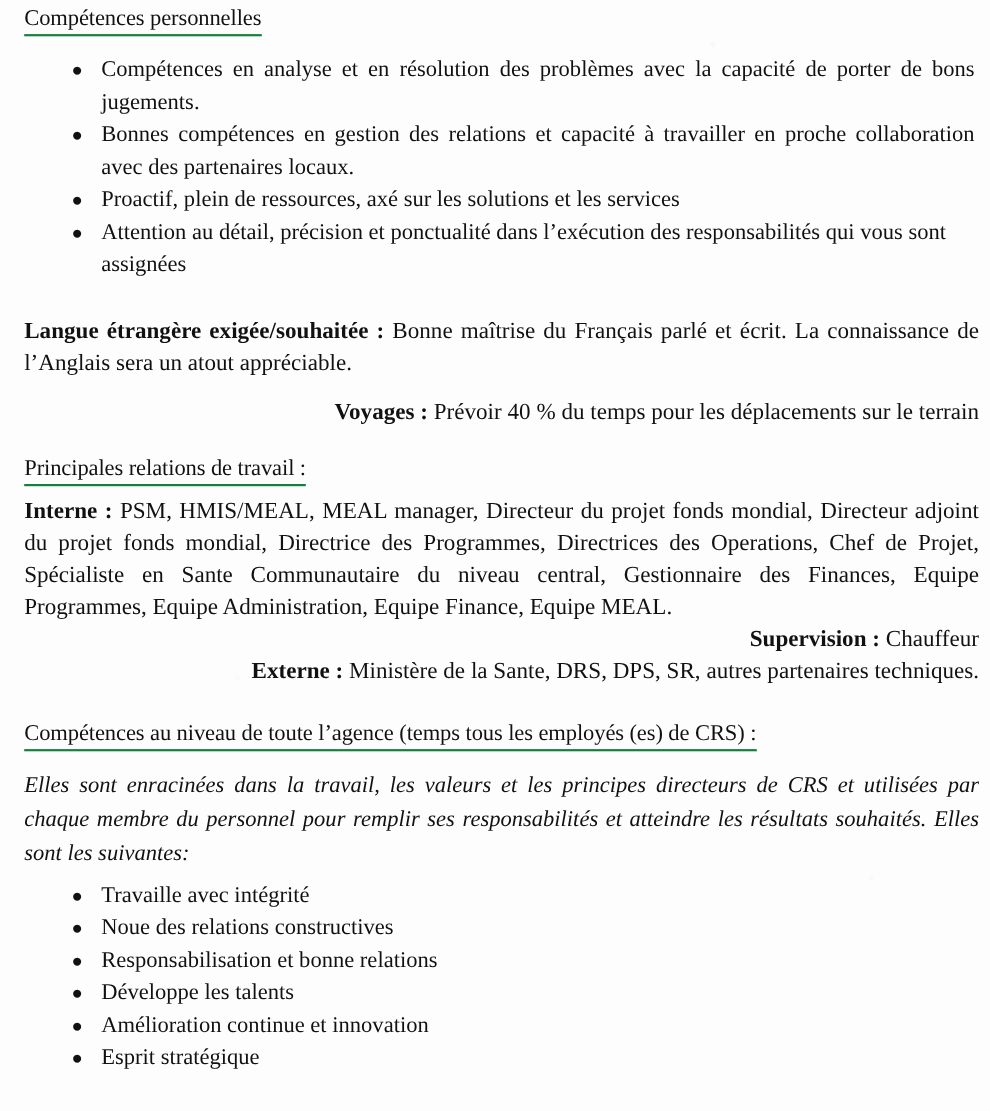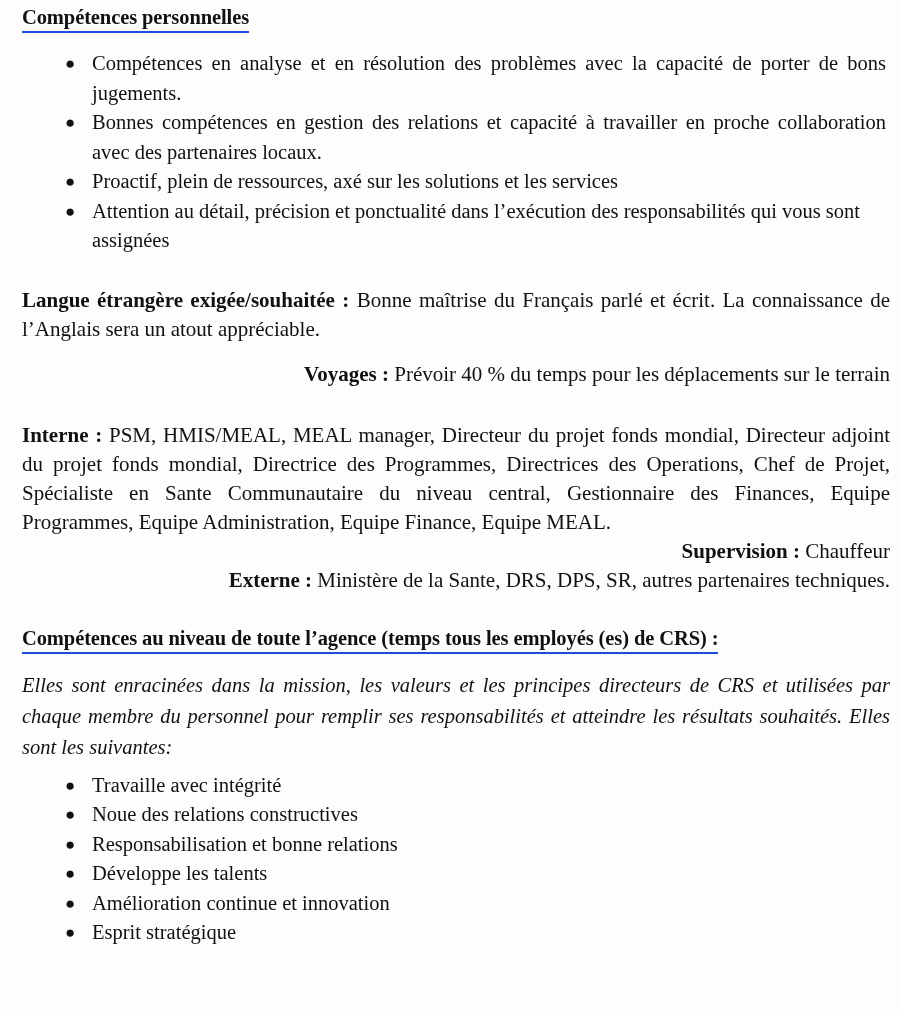--- a/index.html
+++ b/index.html
@@ -38,27 +38,27 @@
   }
 
   .content {
     position: relative;
     padding: 4px 10px 0 22px;
   }
 
   
   h2.section-heading {
     font-size: 20.5px;
-    font-weight: bold;
+    font-weight: normal;
     line-height: 26px;
     margin: 0;
     padding: 0;
     letter-spacing: -0.1px;
     display: inline-block;
-    border-bottom: 2px solid #1d4ed8;
+    border-bottom: 2px solid #15803d;
     padding-bottom: 1px;
   }
   .heading-row { margin: 0; padding: 0; }
 
   
   ul.bullets {
     list-style: none;
     margin: 0;
     padding: 0;
   }
@@ -145,20 +145,23 @@
 
     <div class="gap-md"></div>
 
     <p class="para left">
       <span class="lead">Voyages :</span>
       <span>Prévoir 40 % du temps pour les déplacements sur le terrain</span>
     </p>
 
     <div class="gap-lg"></div>
 
+    <div class="heading-row">
+      <h2 class="section-heading">Principales relations de travail :</h2>
+    </div>
 
     <div class="gap-sm"></div>
 
     <p class="para">
       <span class="lead">Interne :</span>
       <span>PSM, HMIS/MEAL, MEAL manager, Directeur du projet fonds mondial, Directeur adjoint du projet fonds mondial, Directrice des Programmes, Directrices des Operations, Chef de Projet, Spécialiste en Sante Communautaire du niveau central, Gestionnaire des Finances, Equipe Programmes, Equipe Administration, Equipe Finance, Equipe MEAL.</span>
     </p>
 
     <p class="para left">
       <span class="lead">Supervision :</span>
@@ -171,21 +174,21 @@
     </p>
 
     <div class="gap-xl"></div>
 
     <div class="heading-row">
       <h2 class="section-heading">Compétences au niveau de toute l’agence (temps tous les employés (es) de CRS) :</h2>
     </div>
 
     <div class="gap-md"></div>
 
-    <p class="italic-para">Elles sont enracinées dans la mission, les valeurs et les principes directeurs de CRS et utilisées par chaque membre du personnel pour remplir ses responsabilités et atteindre les résultats souhaités. Elles sont les suivantes:</p>
+    <p class="italic-para">Elles sont enracinées dans la travail, les valeurs et les principes directeurs de CRS et utilisées par chaque membre du personnel pour remplir ses responsabilités et atteindre les résultats souhaités. Elles sont les suivantes:</p>
 
     <div class="gap-sm"></div>
 
     <ul class="bullets">
       <li>
         <span class="bullet-glyph">●</span>
         <span>Travaille avec intégrité</span>
       </li>
       <li>
         <span class="bullet-glyph">●</span>

